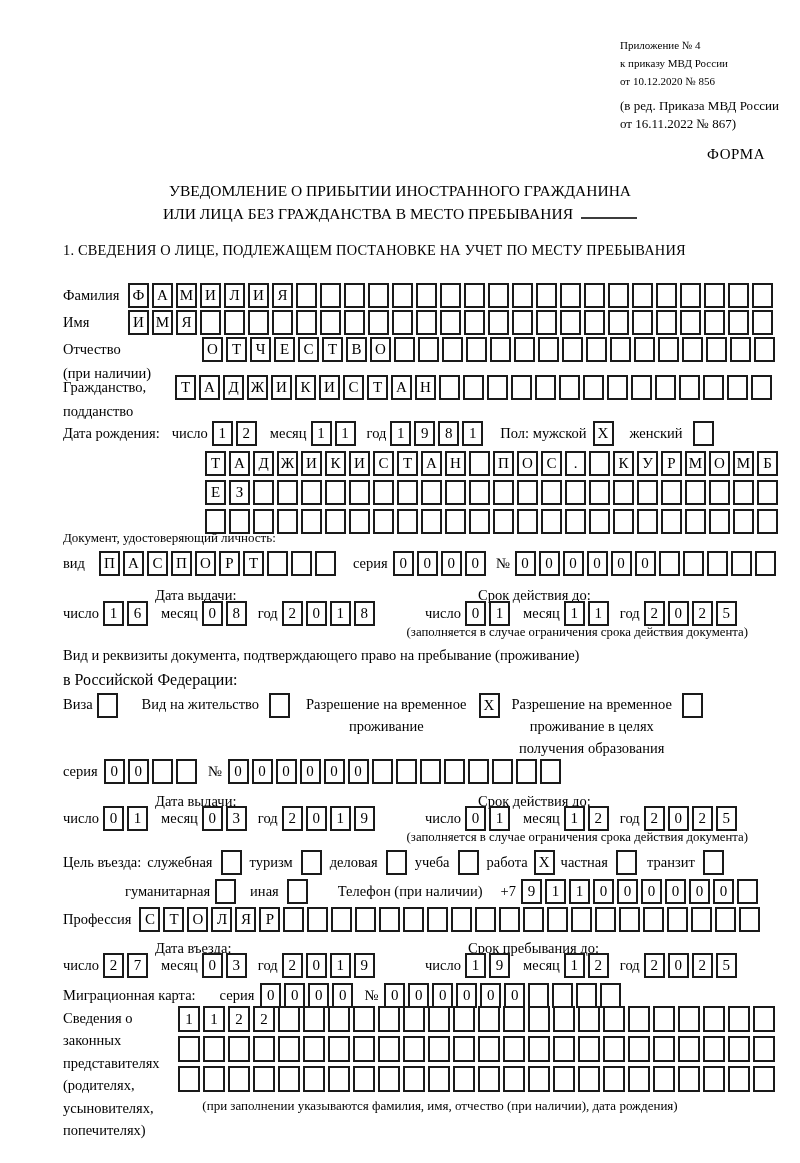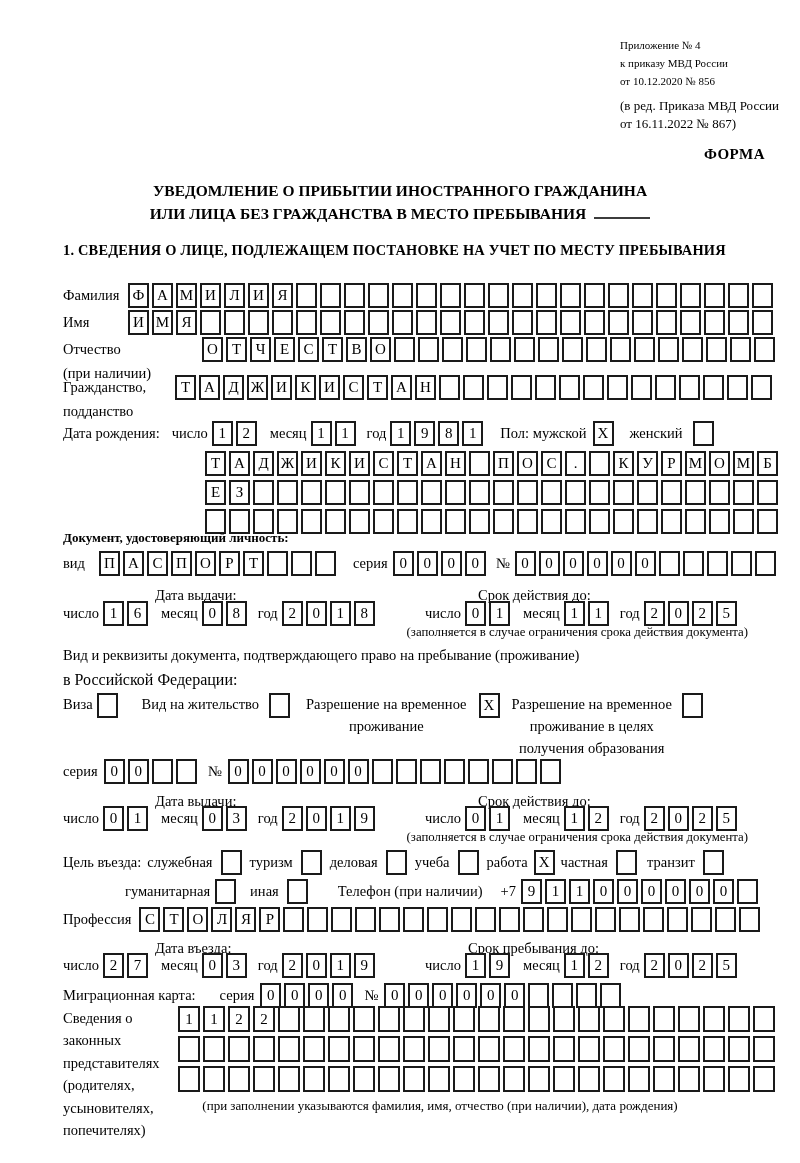--- a/index.html
+++ b/index.html
@@ -3,21 +3,21 @@
 <meta charset="utf-8">
 <style>
   *{box-sizing:border-box;margin:0;padding:0}
   html,body{background:#888}
   .page{position:relative;width:800px;height:1163px;background:#ffffff;margin:0 auto;
         font-family:"Liberation Serif","DejaVu Serif",serif;color:#000;overflow:hidden}
   .abs{position:absolute}
   .row{position:absolute;display:flex;align-items:flex-start;white-space:nowrap}
   .lbl{font-size:14.5px;line-height:24px;flex:none}
   .small{font-size:12.8px;line-height:16px}
-  .b{font-weight:bold}
+  .b{font-weight:normal}
   .boxes{display:flex;flex:none;align-items:flex-start}
   .cell,.cb{display:flex;align-items:center;justify-content:center;flex:none;
         width:21px;height:25px;border:2px solid #1a1a1a;margin-right:3px;
         font-size:15px;line-height:1;background:#fff}
   .cb{margin-right:0}
   .cell2 .cell{width:22px;height:26px}
   .stack{display:flex;flex-direction:column;flex:none}
   .stack.c{text-align:center}
   .m4{margin-left:4px}.m5{margin-left:5px}.m6{margin-left:6px}.m7{margin-left:7px}
   .m8{margin-left:8px}.m10{margin-left:10px}.m12{margin-left:12px}.m14{margin-left:14px}

